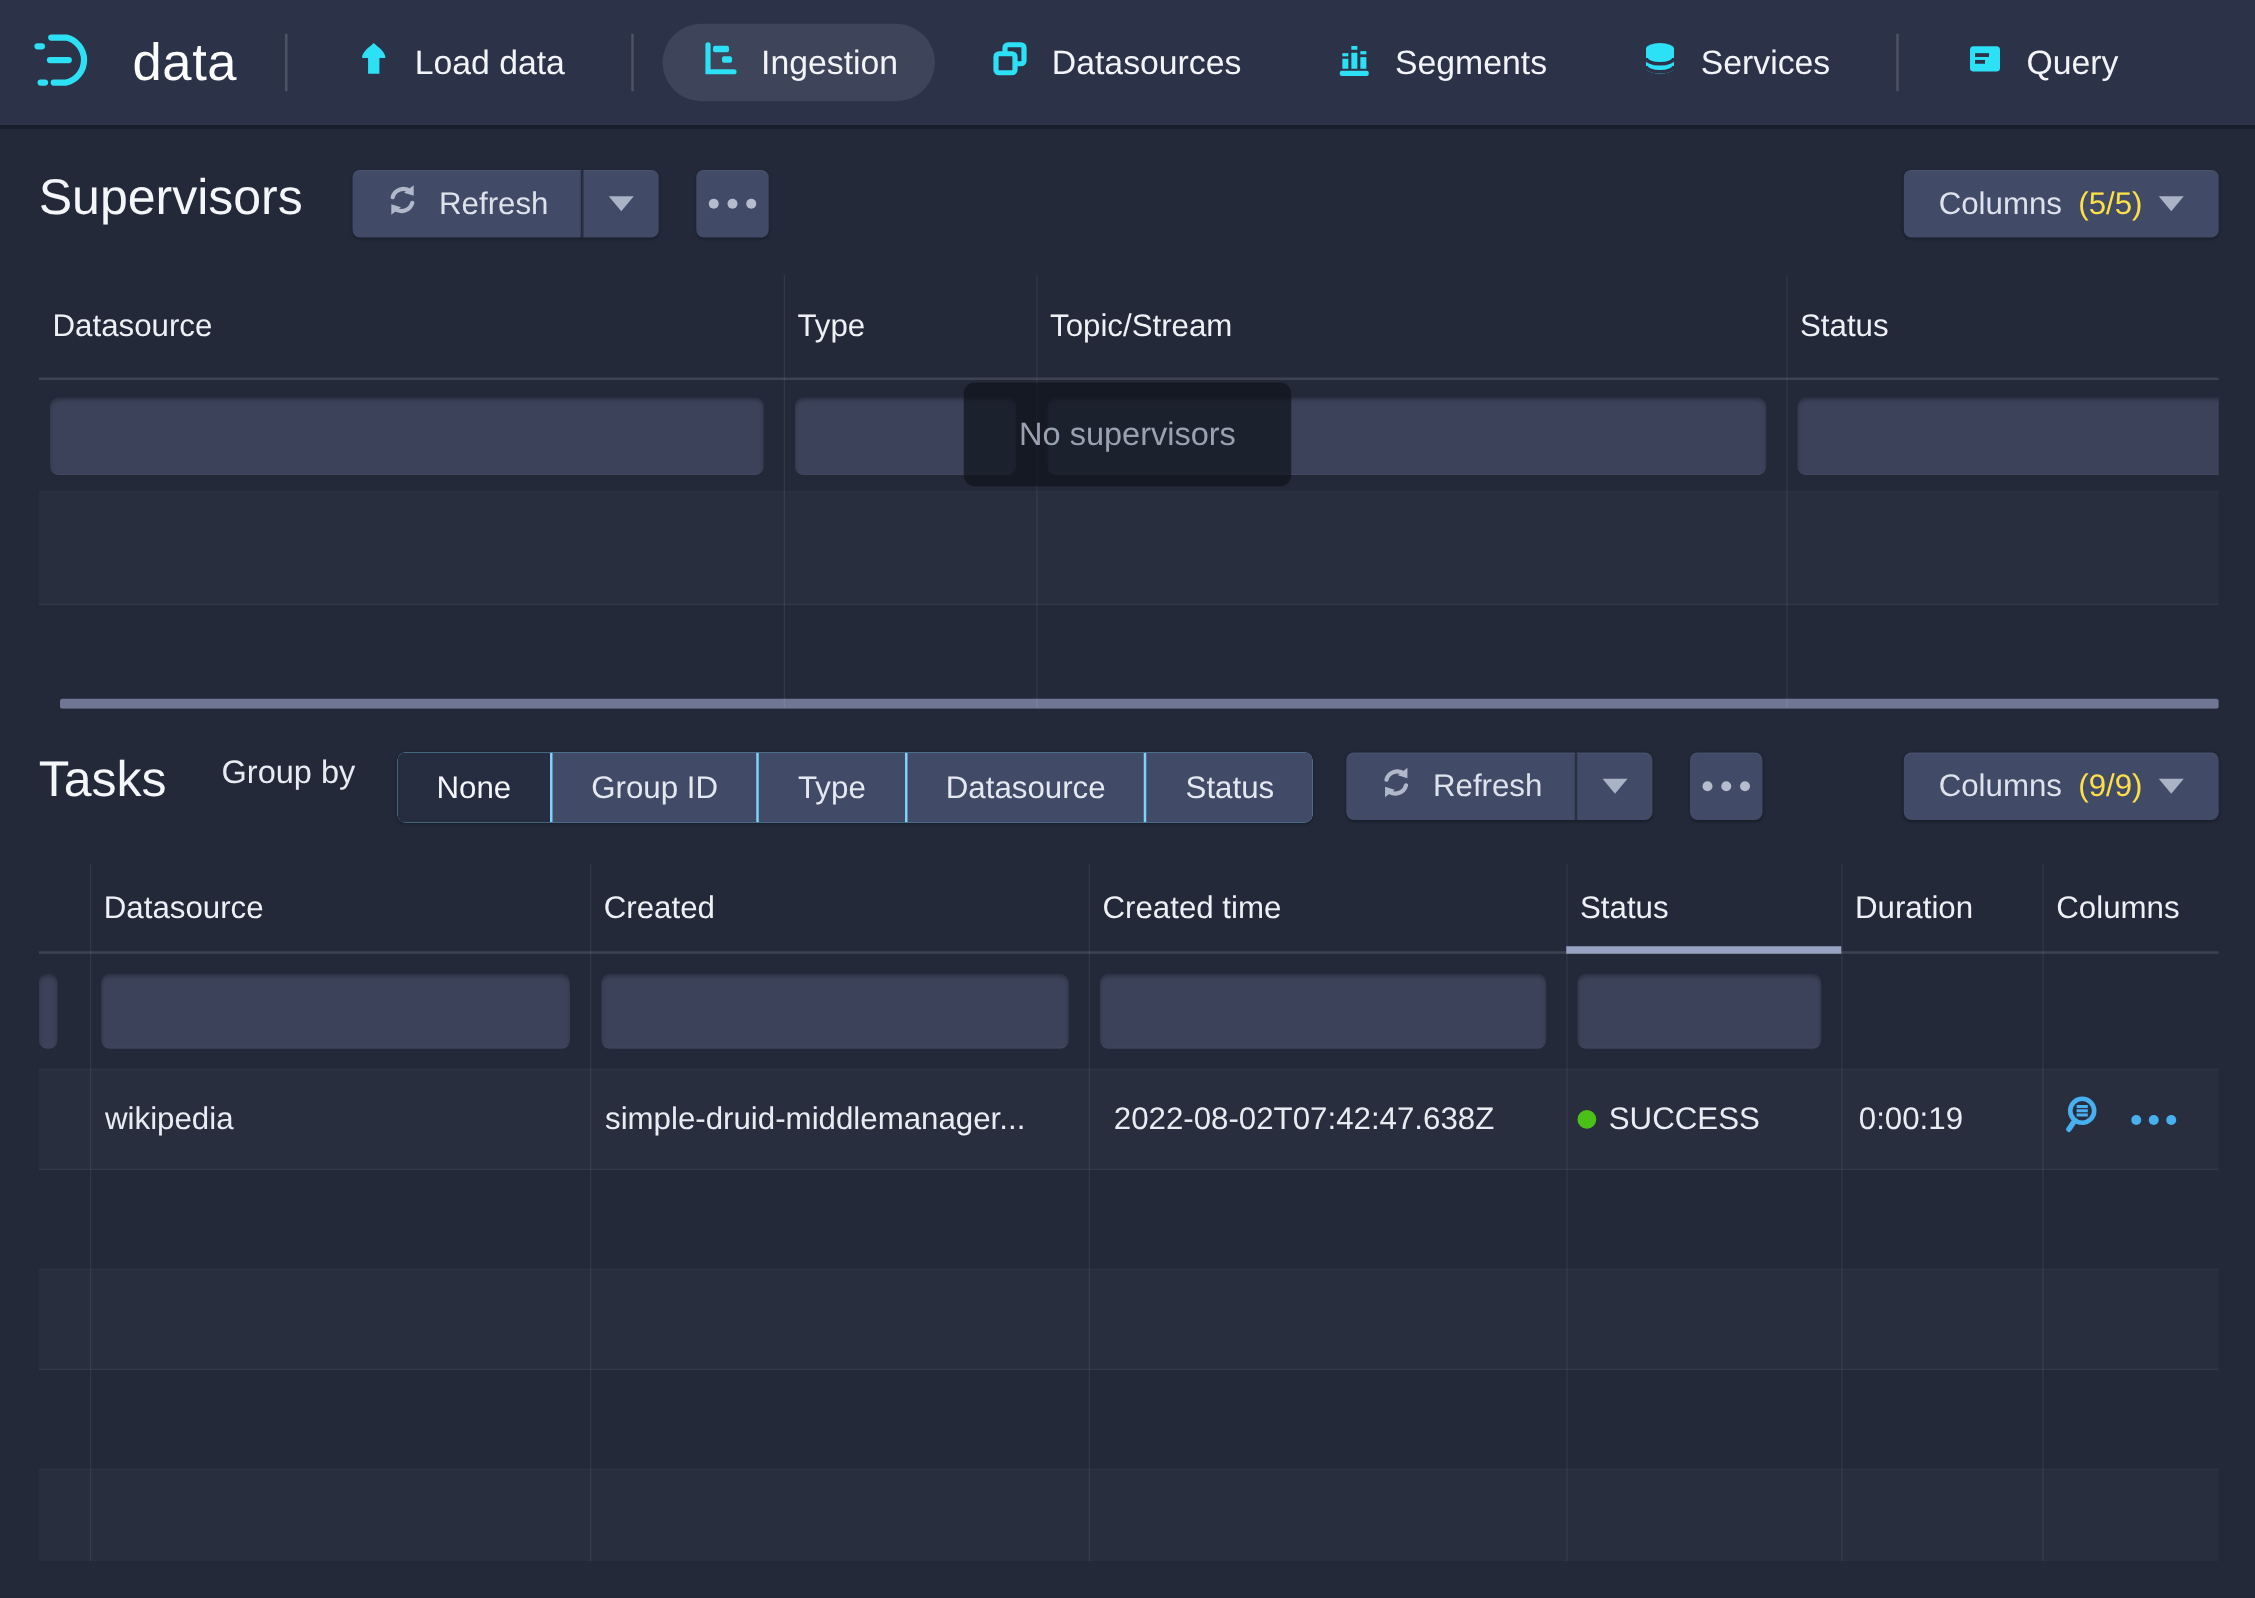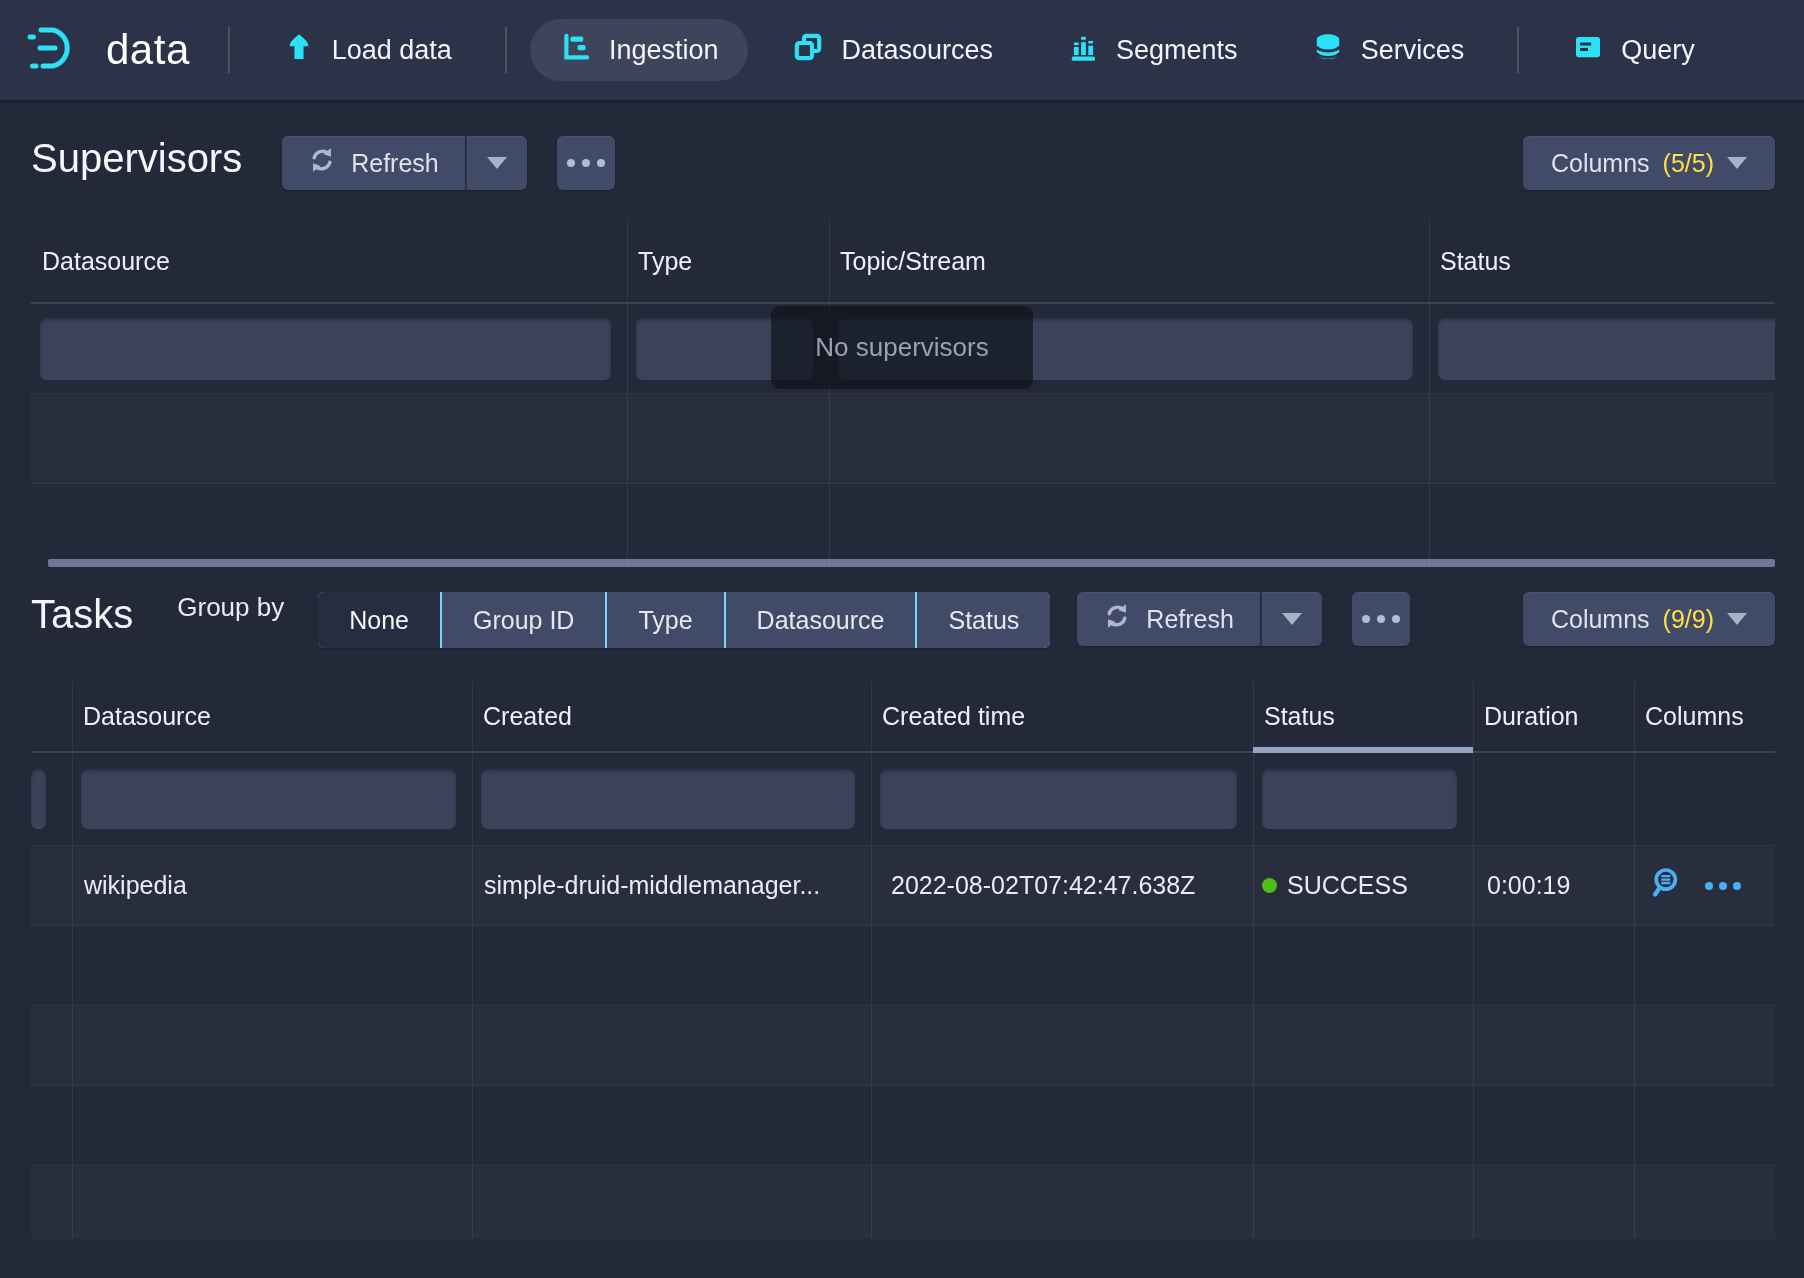--- a/index.html
+++ b/index.html
@@ -23,21 +23,21 @@
   .nav-item{
     display:flex;align-items:center;gap:17px;font-size:27px;color:#f2f4f8;
     padding:0 30px;height:62px;border-radius:31px;margin:0 7px;cursor:pointer;white-space:nowrap;
   }
   .nav-item.active{background:#3e4459}
   .nav-item svg{flex:0 0 auto}
 
   
   .section-bar{display:flex;align-items:flex-start;padding:0 29px 0 31px}
   .sup-bar{margin-top:36px;height:54px}
-  .tasks-bar{margin-top:25px;height:56px}
+  .tasks-bar{margin-top:35px;height:56px}
   .page-title{font-size:40px;color:#f4f6f9}
   .sup-bar .page-title{margin-right:40px}
   .tasks-bar .page-title{margin-right:44px}
 
   .btn{
     background:#414a66;border-radius:6px;display:flex;align-items:center;justify-content:center;
     color:#dde2ec;font-size:25px;height:54px;cursor:pointer;
     box-shadow:inset 0 1px 0 rgba(255,255,255,.05), 0 1px 2px rgba(0,0,0,.28);
   }
   .split{display:flex}

